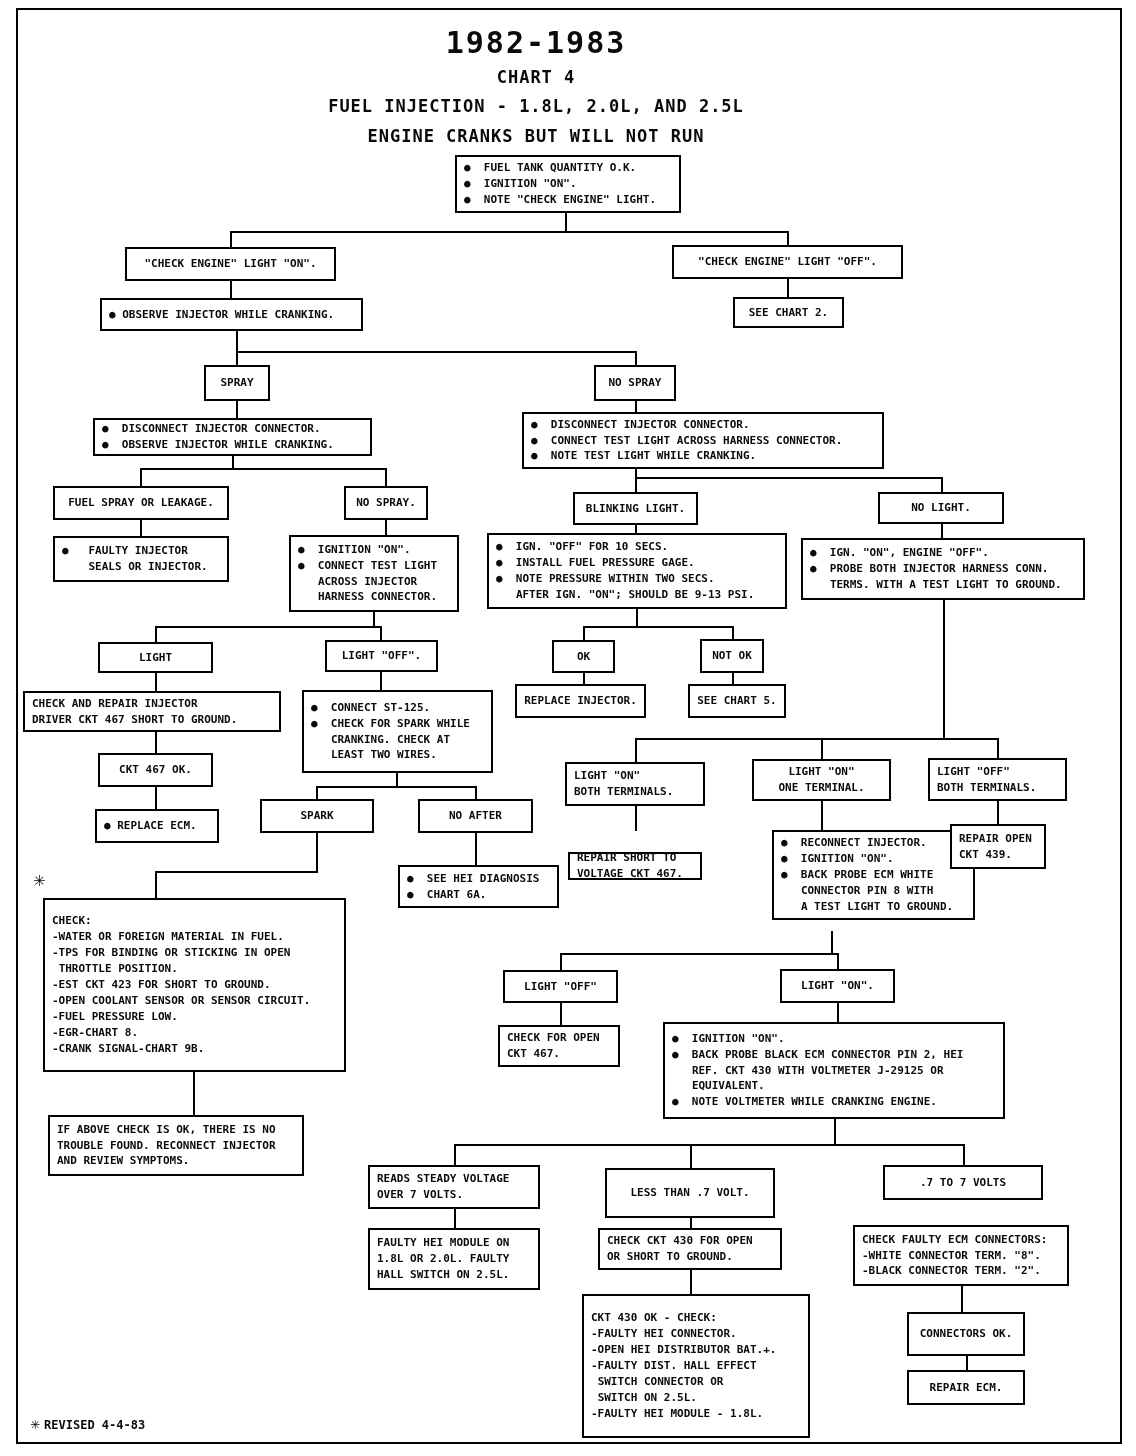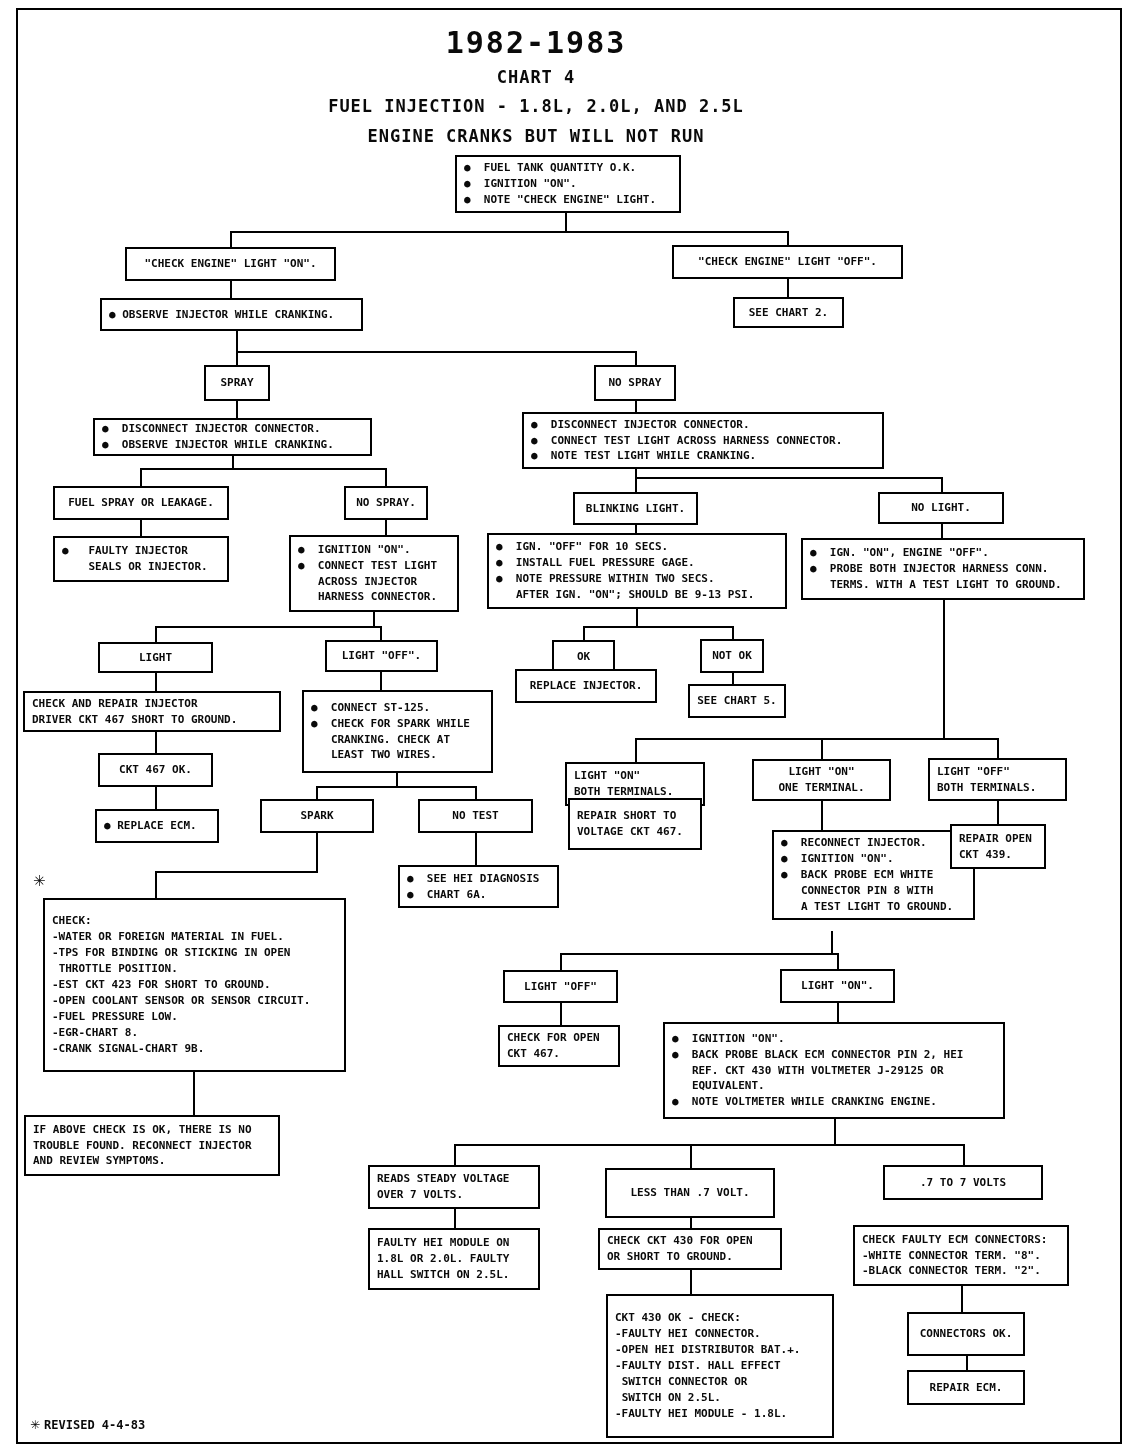--- a/index.html
+++ b/index.html
@@ -128,59 +128,59 @@
   <div class="box c" style="left:325px;top:640px;width:113px;height:32px">LIGHT "OFF".</div>
   <div class="box" style="left:23px;top:691px;width:258px;height:41px">CHECK AND REPAIR INJECTOR
 DRIVER CKT 467 SHORT TO GROUND.</div>
   <div class="box c" style="left:98px;top:753px;width:115px;height:34px">CKT 467 OK.</div>
   <div class="box" style="left:95px;top:809px;width:124px;height:34px">● REPLACE ECM.</div>
   <div class="box" style="left:302px;top:690px;width:191px;height:83px">●  CONNECT ST-125.
 ●  CHECK FOR SPARK WHILE
    CRANKING. CHECK AT
    LEAST TWO WIRES.</div>
   <div class="box c" style="left:260px;top:799px;width:114px;height:34px">SPARK</div>
-  <div class="box c" style="left:418px;top:799px;width:115px;height:34px">NO TEST</div>
+  <div class="box c" style="left:418px;top:799px;width:115px;height:34px">NO AFTER</div>
   <div class="box" style="left:398px;top:865px;width:161px;height:43px">●  SEE HEI DIAGNOSIS
 ●  CHART 6A.</div>
   <div class="mark" style="left:33px;top:872px">✳</div>
   <div class="box" style="left:43px;top:898px;width:303px;height:174px">CHECK:
 -WATER OR FOREIGN MATERIAL IN FUEL.
 -TPS FOR BINDING OR STICKING IN OPEN
  THROTTLE POSITION.
 -EST CKT 423 FOR SHORT TO GROUND.
 -OPEN COOLANT SENSOR OR SENSOR CIRCUIT.
 -FUEL PRESSURE LOW.
 -EGR-CHART 8.
 -CRANK SIGNAL-CHART 9B.</div>
-  <div class="box" style="left:24px;top:1115px;width:256px;height:61px">IF ABOVE CHECK IS OK, THERE IS NO
+  <div class="box" style="left:48px;top:1115px;width:256px;height:61px">IF ABOVE CHECK IS OK, THERE IS NO
 TROUBLE FOUND. RECONNECT INJECTOR
 AND REVIEW SYMPTOMS.</div>
   <div class="box" style="left:522px;top:412px;width:362px;height:57px">●  DISCONNECT INJECTOR CONNECTOR.
 ●  CONNECT TEST LIGHT ACROSS HARNESS CONNECTOR.
 ●  NOTE TEST LIGHT WHILE CRANKING.</div>
   <div class="box c" style="left:573px;top:492px;width:125px;height:33px">BLINKING LIGHT.</div>
   <div class="box c" style="left:878px;top:492px;width:126px;height:32px">NO LIGHT.</div>
   <div class="box" style="left:487px;top:533px;width:300px;height:76px">●  IGN. "OFF" FOR 10 SECS.
 ●  INSTALL FUEL PRESSURE GAGE.
 ●  NOTE PRESSURE WITHIN TWO SECS.
    AFTER IGN. "ON"; SHOULD BE 9-13 PSI.</div>
   <div class="box" style="left:801px;top:538px;width:284px;height:62px">●  IGN. "ON", ENGINE "OFF".
 ●  PROBE BOTH INJECTOR HARNESS CONN.
    TERMS. WITH A TEST LIGHT TO GROUND.</div>
   <div class="box c" style="left:552px;top:640px;width:63px;height:33px">OK</div>
   <div class="box c" style="left:700px;top:639px;width:64px;height:34px">NOT OK</div>
-  <div class="box c" style="left:515px;top:669px;width:142px;height:34px">REPLACE INJECTOR.</div>
+  <div class="box c" style="left:515px;top:684px;width:131px;height:34px">REPLACE INJECTOR.</div>
   <div class="box c" style="left:688px;top:684px;width:98px;height:34px">SEE CHART 5.</div>
   <div class="box" style="left:565px;top:762px;width:140px;height:44px">LIGHT "ON"
 BOTH TERMINALS.</div>
   <div class="box c" style="left:752px;top:759px;width:139px;height:42px">LIGHT "ON"
 ONE TERMINAL.</div>
   <div class="box" style="left:928px;top:758px;width:139px;height:43px">LIGHT "OFF"
 BOTH TERMINALS.</div>
-  <div class="box" style="left:568px;top:798px;width:134px;height:52px">REPAIR SHORT TO
+  <div class="box" style="left:568px;top:852px;width:134px;height:28px">REPAIR SHORT TO
 VOLTAGE CKT 467.</div>
   <div class="box" style="left:772px;top:830px;width:203px;height:90px">●  RECONNECT INJECTOR.
 ●  IGNITION "ON".
 ●  BACK PROBE ECM WHITE
    CONNECTOR PIN 8 WITH
    A TEST LIGHT TO GROUND.</div>
   <div class="box" style="left:950px;top:824px;width:96px;height:45px">REPAIR OPEN
 CKT 439.</div>
   <div class="box c" style="left:503px;top:970px;width:115px;height:33px">LIGHT "OFF"</div>
   <div class="box c" style="left:780px;top:969px;width:115px;height:34px">LIGHT "ON".</div>
@@ -193,21 +193,21 @@
 ●  NOTE VOLTMETER WHILE CRANKING ENGINE.</div>
   <div class="box" style="left:368px;top:1165px;width:172px;height:44px">READS STEADY VOLTAGE
 OVER 7 VOLTS.</div>
   <div class="box c" style="left:605px;top:1168px;width:170px;height:50px">LESS THAN .7 VOLT.</div>
   <div class="box c" style="left:883px;top:1165px;width:160px;height:35px">.7 TO 7 VOLTS</div>
   <div class="box" style="left:368px;top:1228px;width:172px;height:62px">FAULTY HEI MODULE ON
 1.8L OR 2.0L. FAULTY
 HALL SWITCH ON 2.5L.</div>
   <div class="box" style="left:598px;top:1228px;width:184px;height:42px">CHECK CKT 430 FOR OPEN
 OR SHORT TO GROUND.</div>
-  <div class="box" style="left:606px;top:1294px;width:228px;height:144px">CKT 430 OK - CHECK:
+  <div class="box" style="left:582px;top:1294px;width:228px;height:144px">CKT 430 OK - CHECK:
 -FAULTY HEI CONNECTOR.
 -OPEN HEI DISTRIBUTOR BAT.+.
 -FAULTY DIST. HALL EFFECT
  SWITCH CONNECTOR OR
  SWITCH ON 2.5L.
 -FAULTY HEI MODULE - 1.8L.</div>
   <div class="box" style="left:853px;top:1225px;width:216px;height:61px">CHECK FAULTY ECM CONNECTORS:
 -WHITE CONNECTOR TERM. "8".
 -BLACK CONNECTOR TERM. "2".</div>
   <div class="box c" style="left:907px;top:1312px;width:118px;height:44px">CONNECTORS OK.</div>

